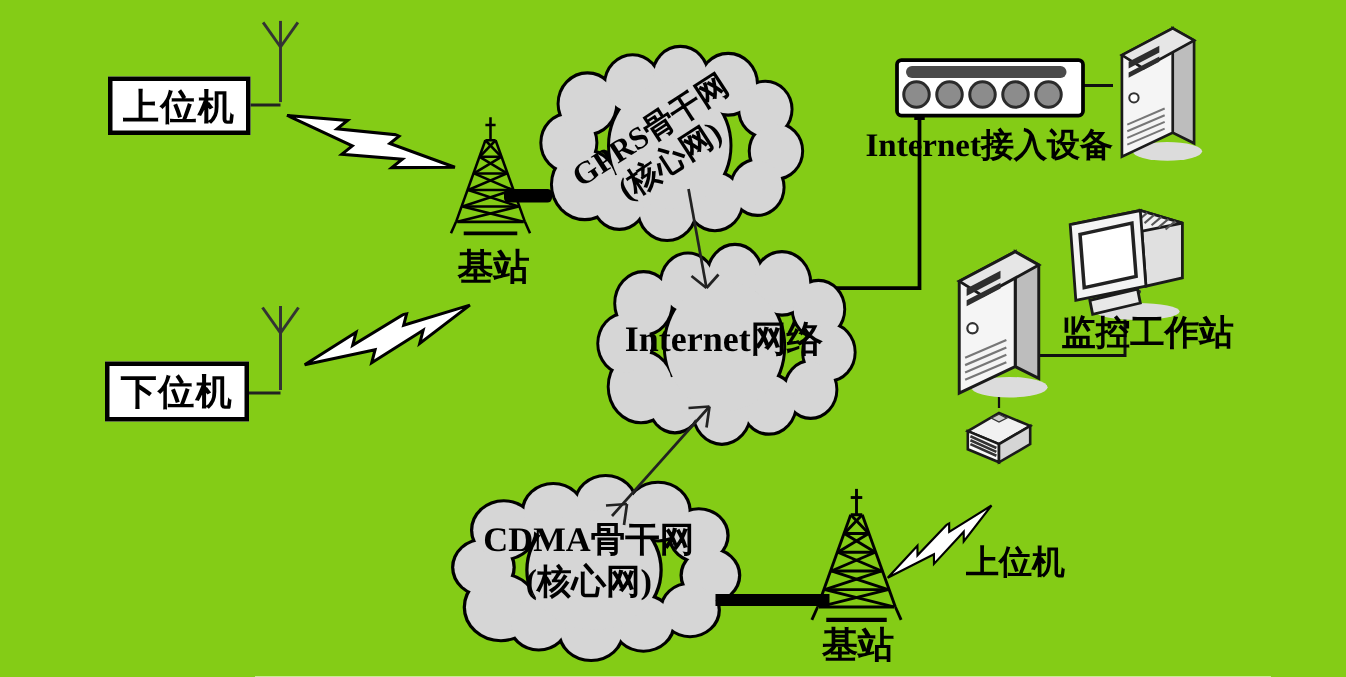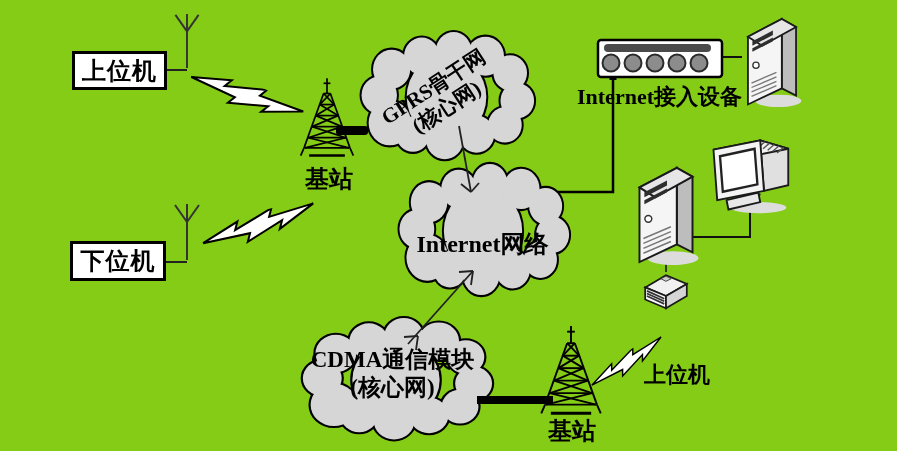--- a/index.html
+++ b/index.html
@@ -242,28 +242,29 @@
   <span>下位机</span>
 </div>
 
 <div class="lbl" style="left:298px;top:166px;width:62px;font-size:24px;">基站</div>
 
 <div class="cloud-lbl lbl-gprs" style="left:360px;top:55px;width:160px;height:84px;">
   <span>GPRS骨干网</span>
   <span>(核心网)</span>
 </div>
 
-<div class="lbl" style="left:400px;top:231px;width:165px;font-size:24px;">Internet网络</div>
+<div class="lbl" style="left:400px;top:214px;width:165px;font-size:24px;">Internet网络</div>
 
 <div class="cloud-lbl" style="left:305px;top:345px;width:175px;height:58px;font-size:23px;line-height:1.2;">
-  <span>CDMA通信模块</span>
+  <span>CDMA骨干网</span>
   <span>(核心网)</span>
 </div>
 
 <div class="lbl lbl-small" style="left:577px;top:85px;width:150px;">Internet接入设备</div>
 
+<div class="lbl" style="left:694px;top:209px;width:142px;">监控工作站</div>
 
 
 <div class="lbl" style="left:640px;top:363px;width:74px;font-size:22px;">上位机</div>
 
 <div class="lbl" style="left:540px;top:418px;width:64px;font-size:24px;">基站</div>
 
 </div>
 
 </body></html>

